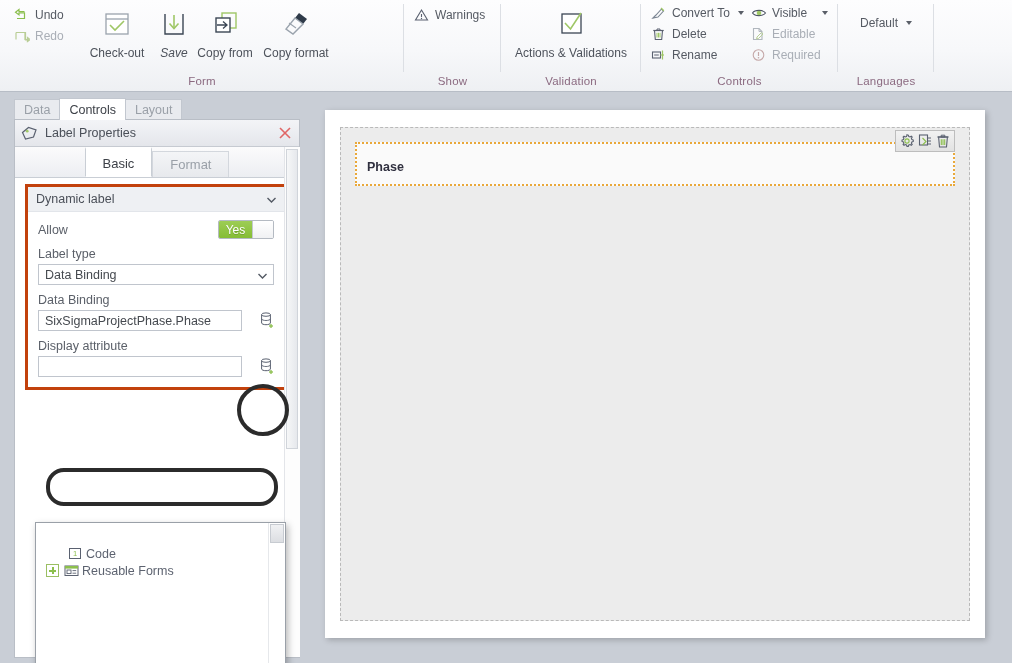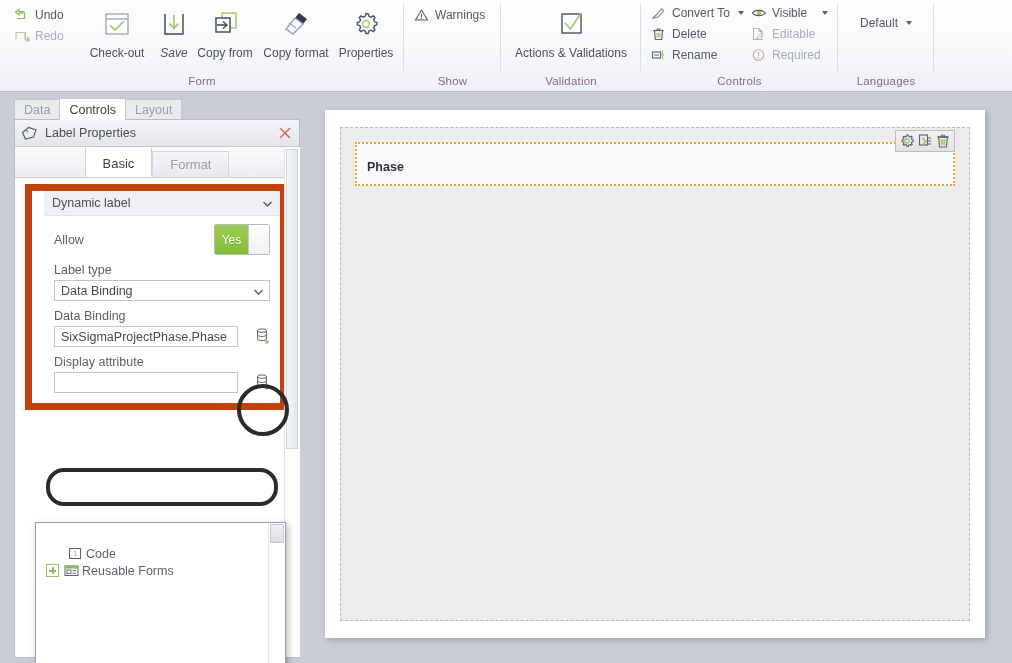--- a/index.html
+++ b/index.html
@@ -69,29 +69,29 @@
 
   .subtabs{position:absolute;left:0;top:27px;right:0;height:30px;
     background:linear-gradient(to bottom,#fbfbfc,#eceef2);
     border-bottom:1px solid #c9ced5;display:flex;align-items:flex-end;justify-content:center;}
   .stab{height:29px;line-height:29px;padding:0 17px;font-size:13px;color:#9aa0a8;cursor:default;box-sizing:border-box;}
   .stab.active{background:#ffffff;color:#3d4148;border:1px solid #c9ced5;border-bottom:1px solid #fff;
     height:30px;line-height:29px;position:relative;z-index:2;border-top:2px solid #fff;}
   .stab.inactive{background:linear-gradient(to bottom,#f4f5f7,#e7e9ed);border:1px solid #d3d7dd;border-bottom:none;height:26px;line-height:25px;}
 
   .section{position:absolute;left:10px;top:64px;width:262px;
-    border:7px solid #c2410c;background:#fff;box-sizing:border-box;padding-left:12px;}
+    border:3px solid #c2410c;background:#fff;box-sizing:border-box;}
   .sechdr{height:25px;background:#eef0f3;border-bottom:1px solid #e2e5ea;
     display:flex;align-items:center;padding:0 8px;box-sizing:border-box;font-size:12.5px;color:#4a4f58;}
   .sechdr .chv{margin-left:auto;}
   .secbody{padding:8px 10px 10px 10px;}
 
   .frow{display:flex;align-items:center;margin-bottom:2px;}
   .flabel{font-size:12.5px;color:#5b6069;}
-  .toggle{margin-left:auto;width:56px;height:31px;border:1px solid #b4bac2;display:flex;box-sizing:border-box;
+  .toggle{margin-left:auto;width:56px;height:19px;border:1px solid #b4bac2;display:flex;box-sizing:border-box;
     border-radius:2px;overflow:hidden;cursor:default;}
   .toggle .on{flex:1;background:linear-gradient(to bottom,#9dcd55,#85bd35);color:#fff;font-size:12px;
     display:flex;align-items:center;justify-content:center;text-shadow:0 1px 0 rgba(0,0,0,.18);}
   .toggle .knob{width:20px;background:linear-gradient(to bottom,#ffffff,#f0f1f3);border-left:1px solid #c3c8cf;}
 
   .fieldlab{font-size:12.5px;color:#5b6069;margin:8px 0 3px 0;}
   .combo{position:relative;height:21px;border:1px solid #c0c5cd;background:#fff;box-sizing:border-box;
     display:flex;align-items:center;padding:0 6px;font-size:12.5px;color:#45494f;cursor:default;}
   .combo .cv{flex:1;overflow:hidden;white-space:nowrap;}
   .textin{position:relative;height:21px;border:1px solid #c0c5cd;background:#fff;box-sizing:border-box;
@@ -207,31 +207,20 @@
           <div class="bic">
             <svg width="32" height="32" viewBox="0 0 32 32">
               <path d="M19 5 L27 11 L23 16 L15 10 Z" fill="#2e3a49"></path>
               <path d="M15 10 L23 16 L13 26 L6 21 Z" fill="none" stroke="#9aa3ad" stroke-width="1.4"></path>
               <line x1="9" y1="15" x2="16" y2="20" stroke="#9aa3ad" stroke-width="1.1"></line>
             </svg>
           </div>
           <div class="blab">Copy format</div>
         </div>
 
-        <div class="bigbtn" style="left:332px;width:68px;">
-          <div class="bic">
-            <svg width="32" height="32" viewBox="0 0 32 32">
-              <g fill="none" stroke="#4a5260" stroke-width="1.4">
-                <path d="M16 5.5 l2.2 .4 .8 2.4 2.2 .9 2.1-1.3 1.6 1.6 -1.3 2.1 .9 2.2 2.4 .8 0 2.2 -2.4 .8 -.9 2.2 1.3 2.1 -1.6 1.6 -2.1-1.3 -2.2 .9 -.8 2.4 -2.2 0 -.8-2.4 -2.2-.9 -2.1 1.3 -1.6-1.6 1.3-2.1 -.9-2.2 -2.4-.8 0-2.2 2.4-.8 .9-2.2 -1.3-2.1 1.6-1.6 2.1 1.3 2.2-.9 .8-2.4z"></path>
-                <circle cx="16" cy="16" r="3.5" stroke="#9fc766"></circle>
-              </g>
-            </svg>
-          </div>
-          <div class="blab">Properties</div>
-        </div>
 
         <div class="glabel">Form</div>
         <div class="sep"></div>
       </div>
 
       <div class="rgroup" style="left:404px;width:97px;">
         <div class="stackitem" style="left:10px;top:8px;">
           <span class="ic">
             <svg width="15" height="14" viewBox="0 0 15 14">
               <path d="M7.5 2 L13.5 12 H1.5 Z" fill="none" stroke="#5a6170" stroke-width="1.1"></path>

